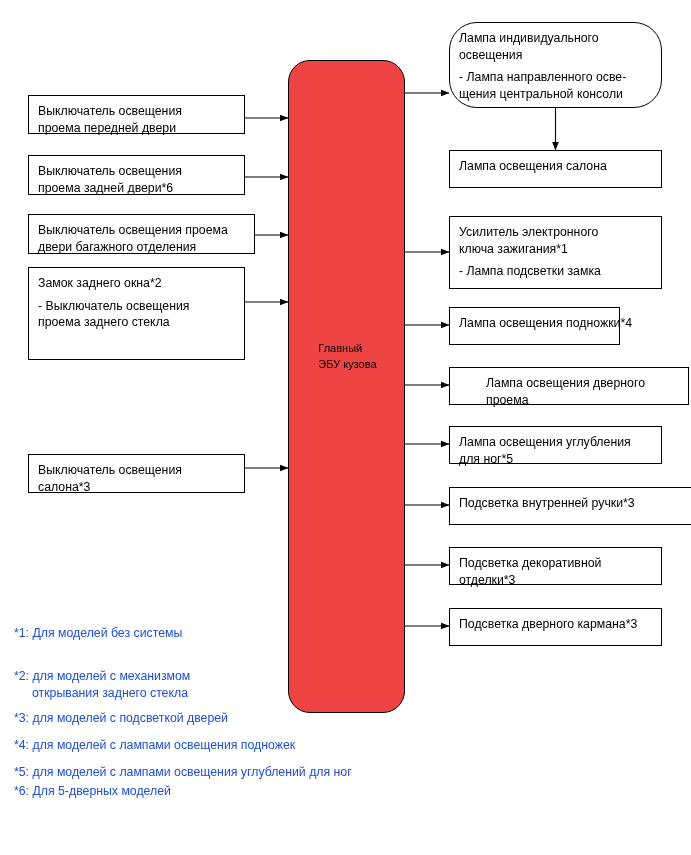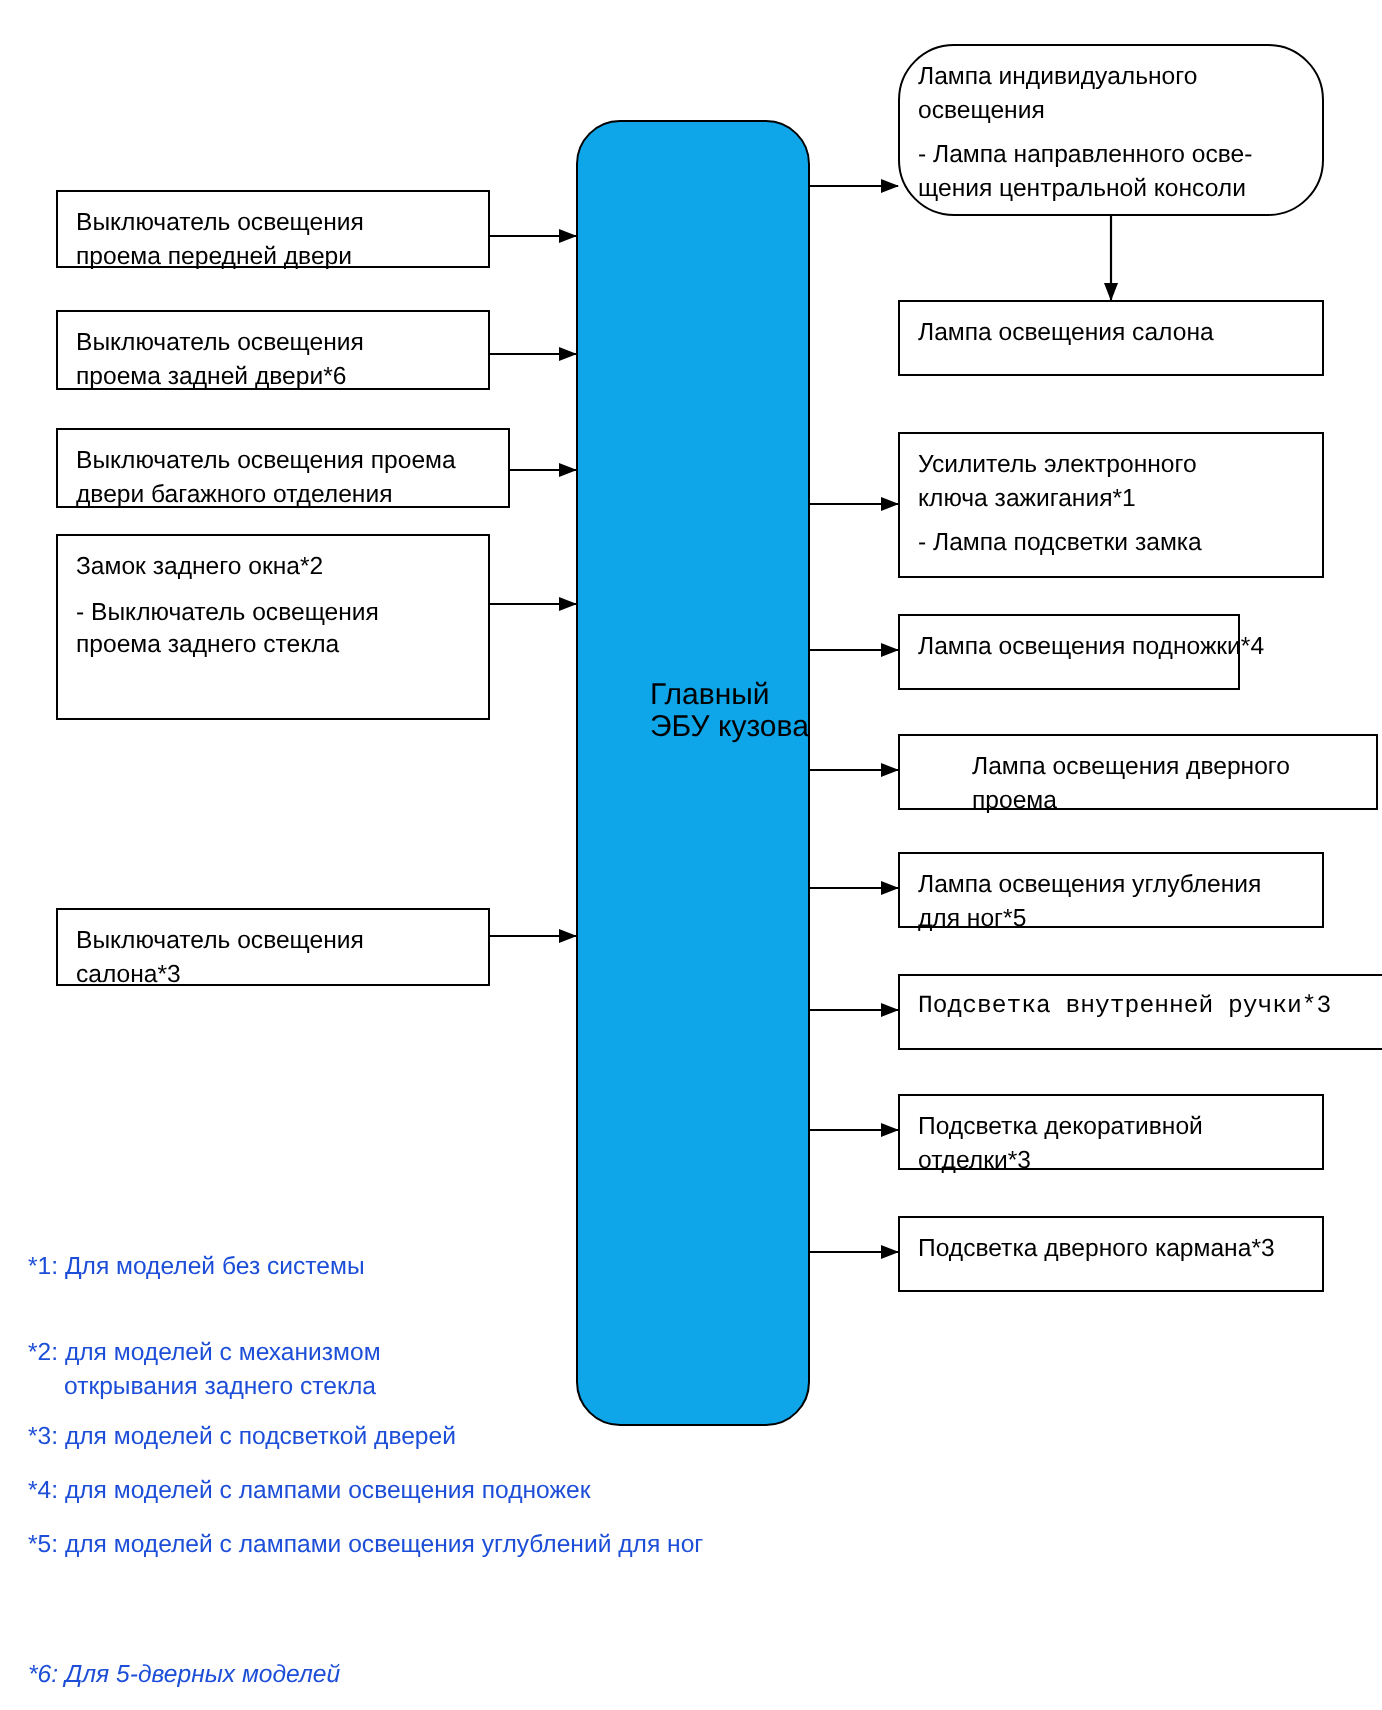--- a/index.html
+++ b/index.html
@@ -32,22 +32,22 @@
     line-height: 16.5px;
     color: #000000;
   }
   .node .ln { display: block; white-space: pre; }
   .node .gap { display: block; height: 6px; }
   .ecu {
     position: absolute;
     box-sizing: border-box;
     border: 1.5px solid #000000;
     border-radius: 22px;
-    background: #0ea5e9;
-    font-size: 15px;
+    background: #ef4444;
+    font-size: 11px;
     line-height: 16.5px;
     color: #000000;
   }
   .ecu-label {
     position: absolute;
     left: 11px;
     top: 262px;
     white-space: pre;
   }
   .notes {
@@ -145,34 +145,34 @@
         <span class="ln">Лампа освещения подножки*4</span>
       </div>
       <div class="node" style="left: 449px; top: 367px; width: 240px; height: 38px; padding-left: 36px;">
         <span class="ln">Лампа освещения дверного</span>
         <span class="ln">проема</span>
       </div>
       <div class="node" style="left: 449px; top: 426px; width: 213px; height: 38px;">
         <span class="ln">Лампа освещения углубления</span>
         <span class="ln">для ног*5</span>
       </div>
-      <div class="node" style="left: 449px; top: 487px; width: 243px; height: 38px; font-family: Liberation Mono, monospace;">
+      <div class="node" style="left: 449px; top: 487px; width: 243px; height: 38px;">
         <span class="ln">Подсветка внутренней ручки*3</span>
       </div>
       <div class="node" style="left: 449px; top: 547px; width: 213px; height: 38px;">
         <span class="ln">Подсветка декоративной</span>
         <span class="ln">отделки*3</span>
       </div>
       <div class="node" style="left: 449px; top: 608px; width: 213px; height: 38px;">
         <span class="ln">Подсветка дверного кармана*3</span>
       </div>
     </div>
 
   <div id="notes-container" class="notes" style="left:14px; top:0; width:420px;">
       <div class="note" style="left: 0px; top: 625px;"><span class="ln">*1: Для моделей без системы</span></div>
       <div class="note" style="left: 0px; top: 668px;"><span class="ln">*2: для моделей с механизмом</span><span class="cont">открывания заднего стекла</span></div>
       <div class="note" style="left: 0px; top: 710px;"><span class="ln">*3: для моделей с подсветкой дверей</span></div>
       <div class="note" style="left: 0px; top: 737px;"><span class="ln">*4: для моделей с лампами освещения подножек</span></div>
       <div class="note" style="left: 0px; top: 764px;"><span class="ln">*5: для моделей с лампами освещения углублений для ног</span></div>
-      <div class="note" style="left: 0px; top: 829px; font-style: italic;"><span class="ln">*6: Для 5-дверных моделей</span></div>
+      <div class="note" style="left: 0px; top: 783px;"><span class="ln">*6: Для 5-дверных моделей</span></div>
     </div>
 
 </div>
 
 </body></html>

